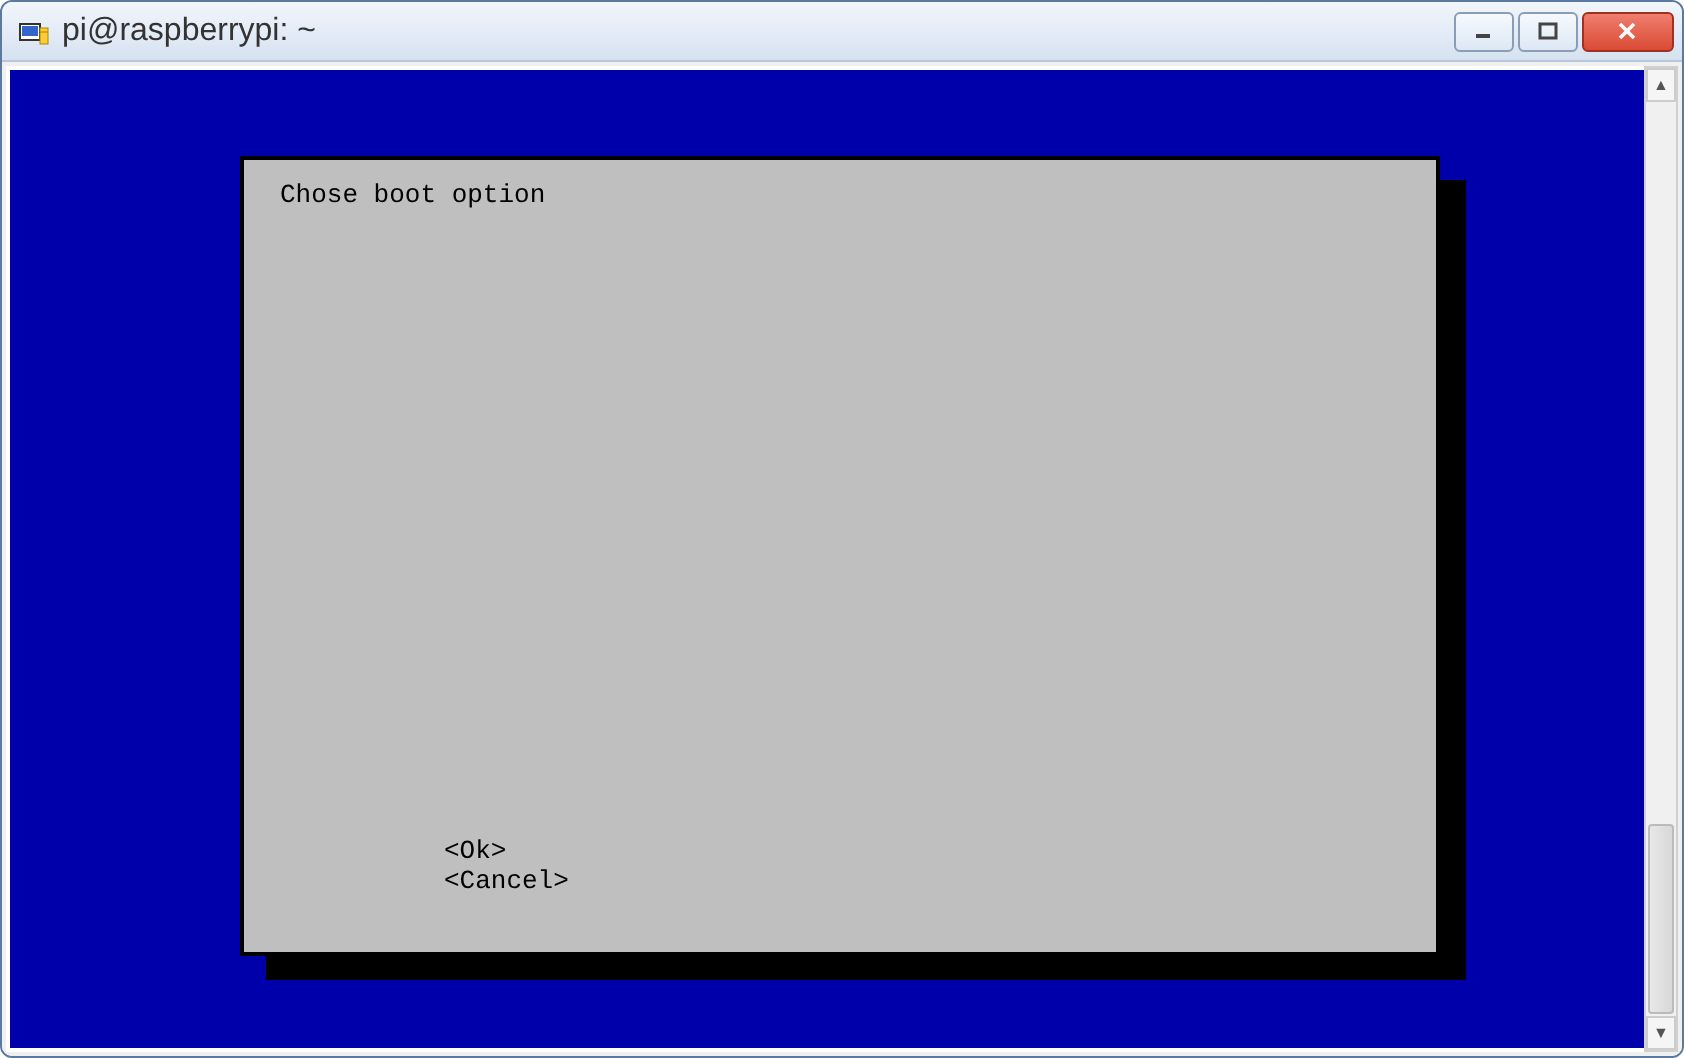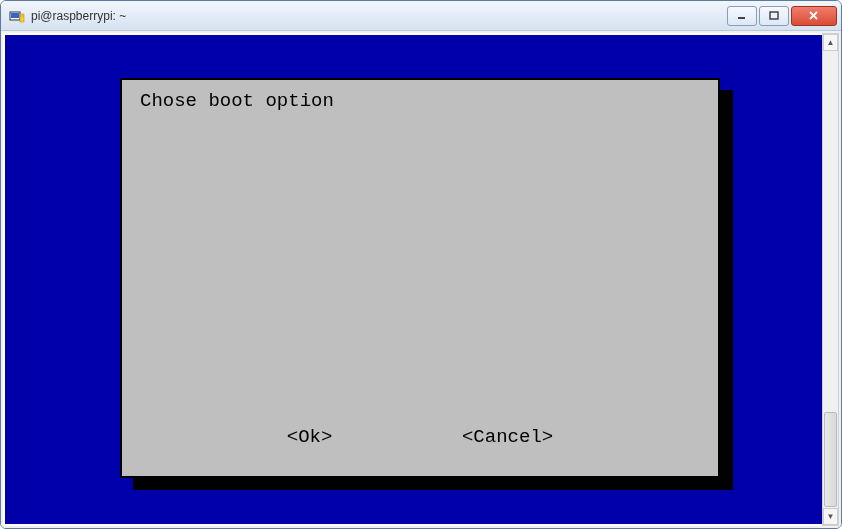--- a/index.html
+++ b/index.html
@@ -25,21 +25,21 @@
     }
     
     .title-icon {
       width: 16px;
       height: 16px;
       margin-right: 6px;
     }
     
     .title-text {
       flex: 1;
-      font-size: 12px;
+      font-size: 16px;
       color: #333;
     }
     
     .window-controls {
       display: flex;
       gap: 0;
     }
     
     .win-btn {
       width: 30px;
@@ -125,21 +125,21 @@
     
     .dialog {
       position: absolute;
       left: 115px;
       top: 43px;
       width: 600px;
       height: 400px;
       background: #bfbfbf;
       border: 2px solid #000;
       font-family: "Courier New", monospace;
-      font-size: 19px;
+      font-size: 13px;
       color: #000;
     }
     
     .dialog-title {
       position: absolute;
       left: 18px;
       top: 10px;
       white-space: pre;
     }
     
@@ -162,20 +162,21 @@
     }
     
     .dialog-buttons {
       position: absolute;
       bottom: 28px;
       left: 0;
       right: 0;
       display: flex;
       justify-content: space-around;
       padding: 0 100px;
+      flex-direction: column;
     }
     
     .dlg-btn {
       white-space: pre;
     }
   </style>
 </head>
 <body>
 
 <div class="window-frame">

